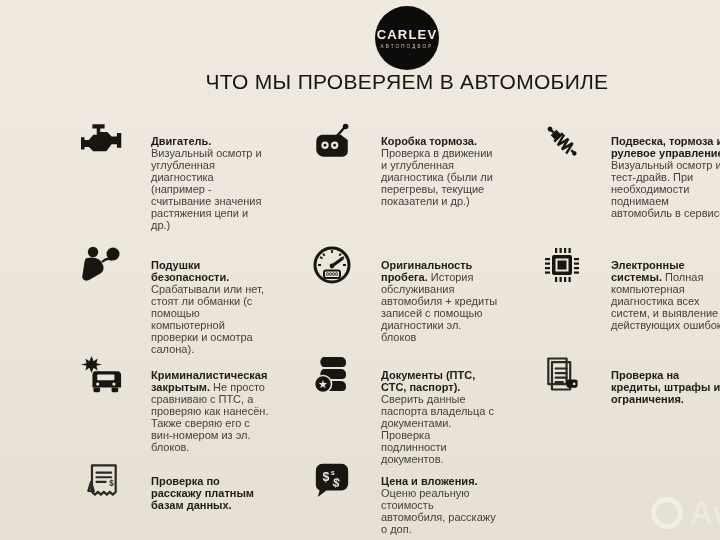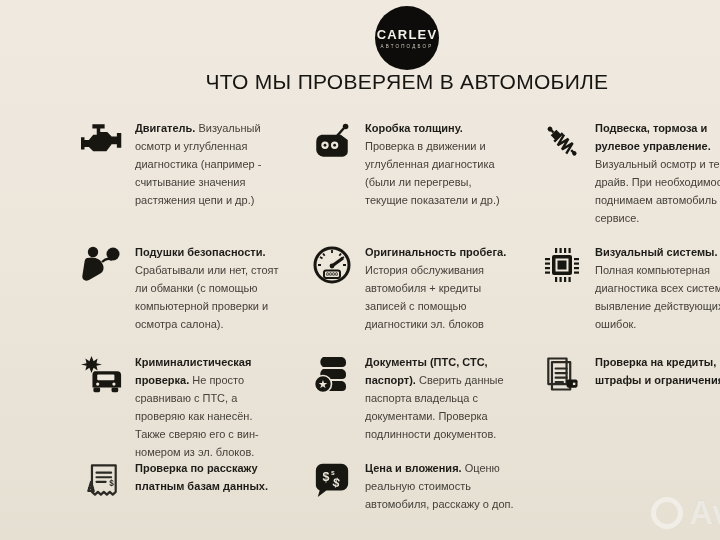--- a/index.html
+++ b/index.html
@@ -20,21 +20,21 @@
     text-align:center;font-weight:400;font-size:21px;letter-spacing:0.3px;
     margin-top:0;color:#161511;
   }
   .grid{
     display:grid;grid-template-columns:1fr 1fr 1fr;column-gap:26px;
     grid-template-rows:124px 110px 106px auto;
     padding:25px 22px 0 34px;
   }
   .item{display:flex;align-items:flex-start;gap:12px;}
   .icon-wrap{flex:0 0 42px;width:42px;display:flex;justify-content:center;margin-top:2px;}
-  .item p{margin:0;font-size:11px;line-height:18px;color:#45413A;}
+  .item p{margin:16px;font-size:11px;line-height:12px;color:#45413A;}
   .item .b{font-weight:bold;color:#1E1C18;}
   .ic{fill:#181611;}
   .stroke{fill:none;stroke:#2B2924;stroke-width:2.4;stroke-linejoin:round;stroke-linecap:round;}
   .watermark{
     position:absolute;right:-6px;bottom:8px;display:flex;align-items:center;gap:6px;
     pointer-events:none;
   }
   .watermark .ring{width:22px;height:22px;border-radius:50%;border:5px solid rgba(255,255,255,0.45);}
   .watermark .wm-text{
     font-size:33px;font-weight:bold;color:rgba(255,255,255,0.55);letter-spacing:0.5px;
@@ -69,21 +69,21 @@
         <svg width="42" height="38" viewBox="0 0 48 42">
           <path class="ic" d="M30 16 38 7" stroke="#181611" stroke-width="2.6" fill="none"></path>
           <circle class="ic" cx="39.5" cy="5.5" r="3.2"></circle>
           <path class="ic" d="M12 15h22l8 6v13a6 6 0 0 1-6 6H14a8 8 0 0 1-8-8v-9a8 8 0 0 1 6-8z"></path>
           <circle cx="16" cy="27" r="4.2" fill="#ECE6DB"></circle>
           <circle class="ic" cx="16" cy="27" r="1.6"></circle>
           <circle cx="27" cy="27" r="4.2" fill="#ECE6DB"></circle>
           <circle class="ic" cx="27" cy="27" r="1.6"></circle>
         </svg>
       </span>
-      <p><span class="b">Коробка толщину.</span> <span>Проверка в движении и углубленная диагностика (были ли перегревы, текущие показатели и др.)</span></p>
+      <p><span class="b">Коробка тормоза.</span> <span>Проверка в движении и углубленная диагностика (были ли перегревы, текущие показатели и др.)</span></p>
     </div>
 
     <div class="item">
       <span class="icon-wrap">
         <svg width="40" height="40" viewBox="0 0 40 40">
           <g transform="rotate(-45 20 20)" stroke="#181611" fill="none" stroke-width="2.4">
             <circle cx="20" cy="3" r="2.4" class="ic" stroke="none"></circle>
             <path d="M20 4v4"></path>
             <rect x="16" y="8" width="8" height="7" class="ic" stroke="none"></rect>
             <path d="M14 15h12M26 17l-12 3 12 3-12 3 12 3-12 3"></path>
@@ -142,36 +142,36 @@
               <rect x="3" y="22" width="5" height="2.2"></rect>
               <rect x="3" y="26.5" width="5" height="2.2"></rect>
             <rect x="32" y="13" width="5" height="2.2"></rect>
               <rect x="32" y="17.5" width="5" height="2.2"></rect>
               <rect x="32" y="22" width="5" height="2.2"></rect>
               <rect x="32" y="26.5" width="5" height="2.2"></rect>
           </g>
           <rect x="14.5" y="14.5" width="11" height="11" fill="none" stroke="#ECE6DB" stroke-width="2"></rect>
         </svg>
       </span>
-      <p><span class="b">Визуальный системы.</span> <span>Полная компьютерная диагностика всех систем, и выявление действующих ошибок.</span></p>
+      <p><span class="b">Электронные системы.</span> <span>Полная компьютерная диагностика всех систем, и выявление действующих ошибок.</span></p>
     </div>
 
     <div class="item">
       <span class="icon-wrap">
         <svg width="42" height="40" viewBox="0 0 44 40">
           <polygon class="ic" points="11,0 13.2,5.6 17.4,2.6 16.2,7.8 22,9 16.2,10.2 17.4,15.4 13.2,12.4 11,18 8.8,12.4 4.6,15.4 5.8,10.2 0,9 5.8,7.8 4.6,2.6 8.8,5.6"></polygon>
           <path class="ic" d="M14 16h24a4 4 0 0 1 4 4v13H12V20a4 4 0 0 1 2-4z"></path>
           <rect x="17" y="19.5" width="18" height="6" fill="#ECE6DB" rx="1"></rect>
           <rect class="ic" x="13" y="33" width="7" height="5" rx="1.5"></rect>
           <rect class="ic" x="32" y="33" width="7" height="5" rx="1.5"></rect>
           <circle cx="17.5" cy="29.5" r="1.7" fill="#ECE6DB"></circle>
           <circle cx="34.5" cy="29.5" r="1.7" fill="#ECE6DB"></circle>
         </svg>
       </span>
-      <p><span class="b">Криминалистическая проверка.</span> <span>Не просто сравниваю с ПТС, а проверяю как нанесён. Также сверяю его с вин-номером из эл. блоков.</span></p>
+      <p><span class="b">Криминалистическая закрытым.</span> <span>Не просто сравниваю с ПТС, а проверяю как нанесён. Также сверяю его с вин-номером из эл. блоков.</span></p>
     </div>
 
     <div class="item">
       <span class="icon-wrap">
         <svg width="38" height="40" viewBox="0 0 38 40">
           <g class="ic">
             <path d="M10 2h18a5 5 0 0 1 5 5v1a4 4 0 0 1-4 4H10a6 6 0 0 1 0-10z"></path>
             <path d="M10 14h18a5 5 0 0 1 5 5v1a4 4 0 0 1-4 4H10a6 6 0 0 1 0-10z"></path>
             <path d="M10 26h18a5 5 0 0 1 5 5v1a4 4 0 0 1-4 4H10a6 6 0 0 1 0-10z"></path>
             <circle cx="10" cy="29" r="8.5"></circle>

